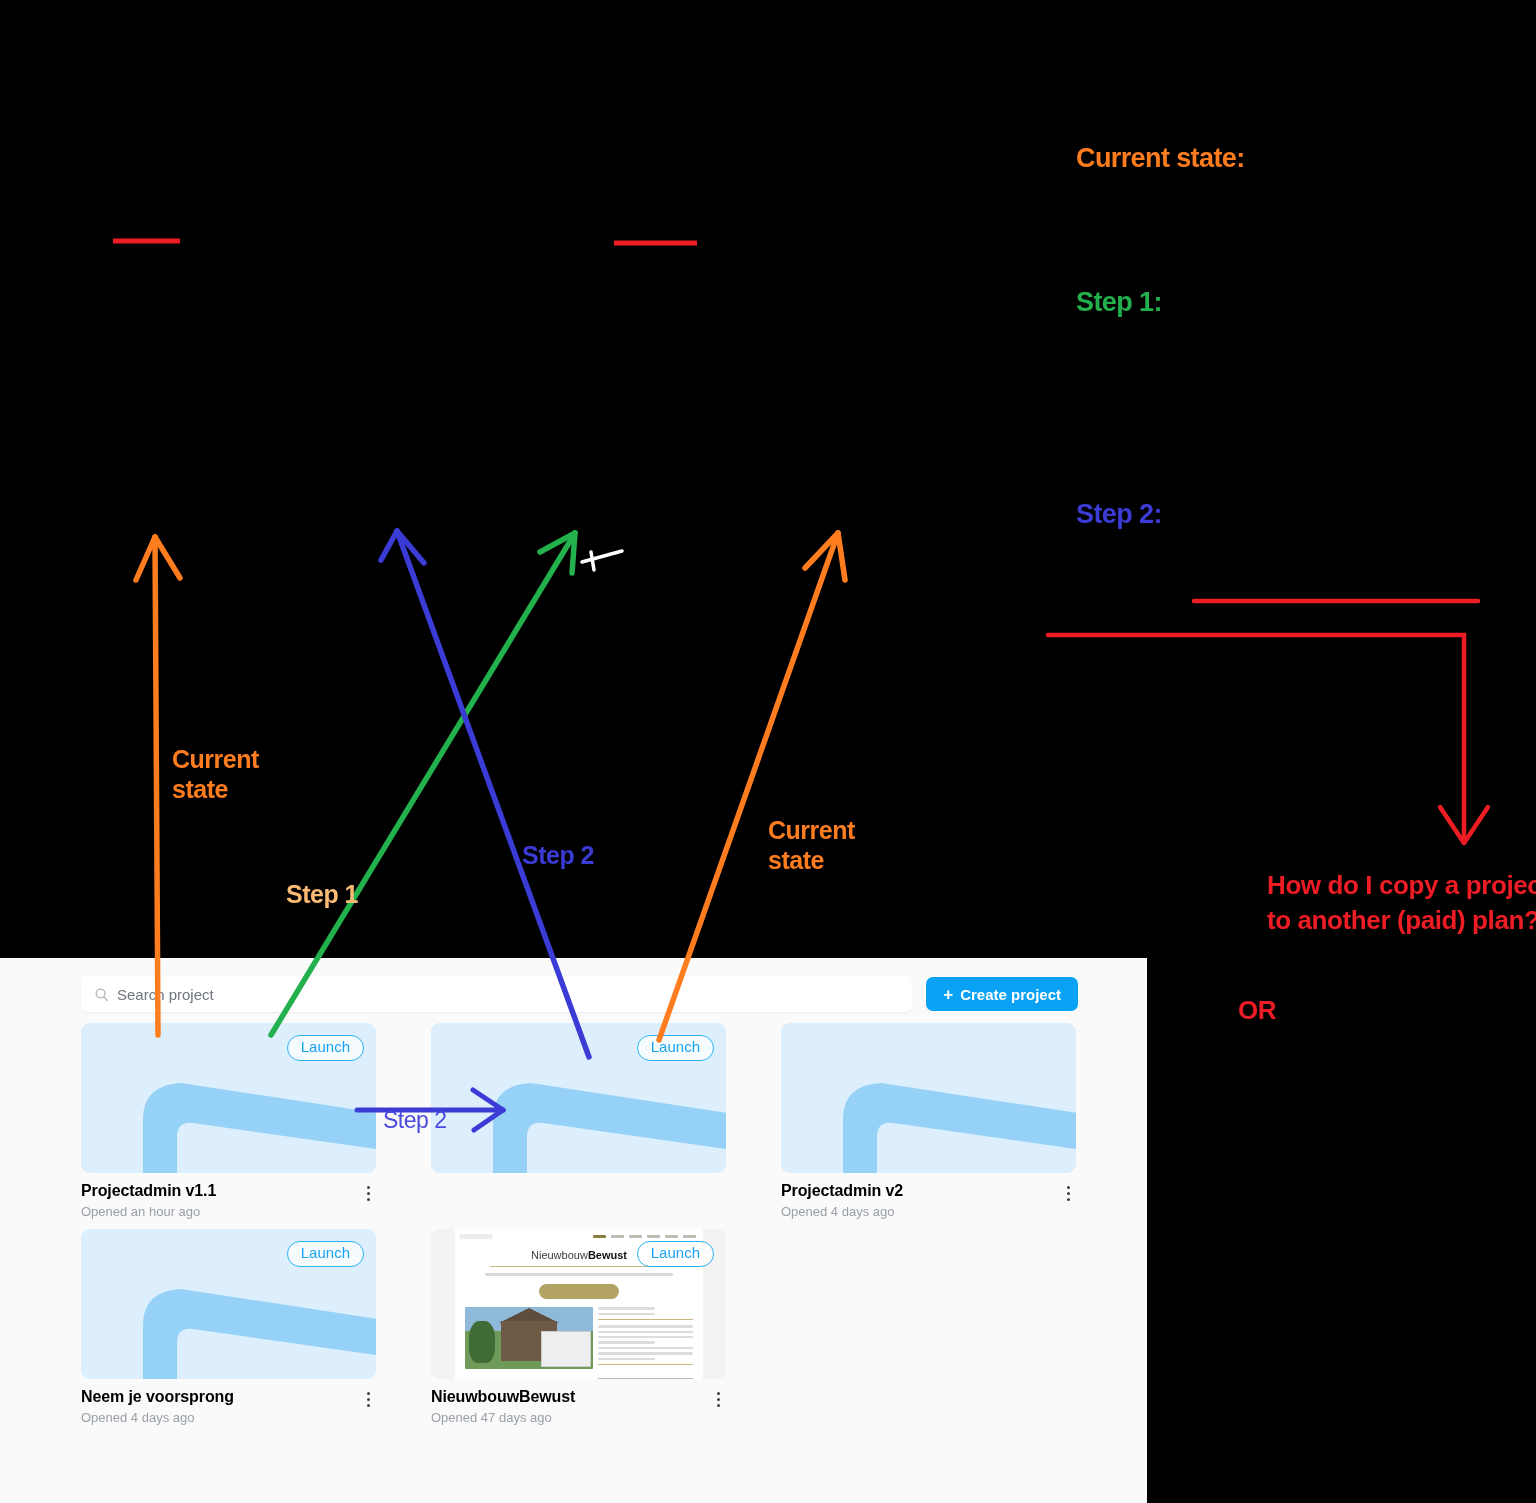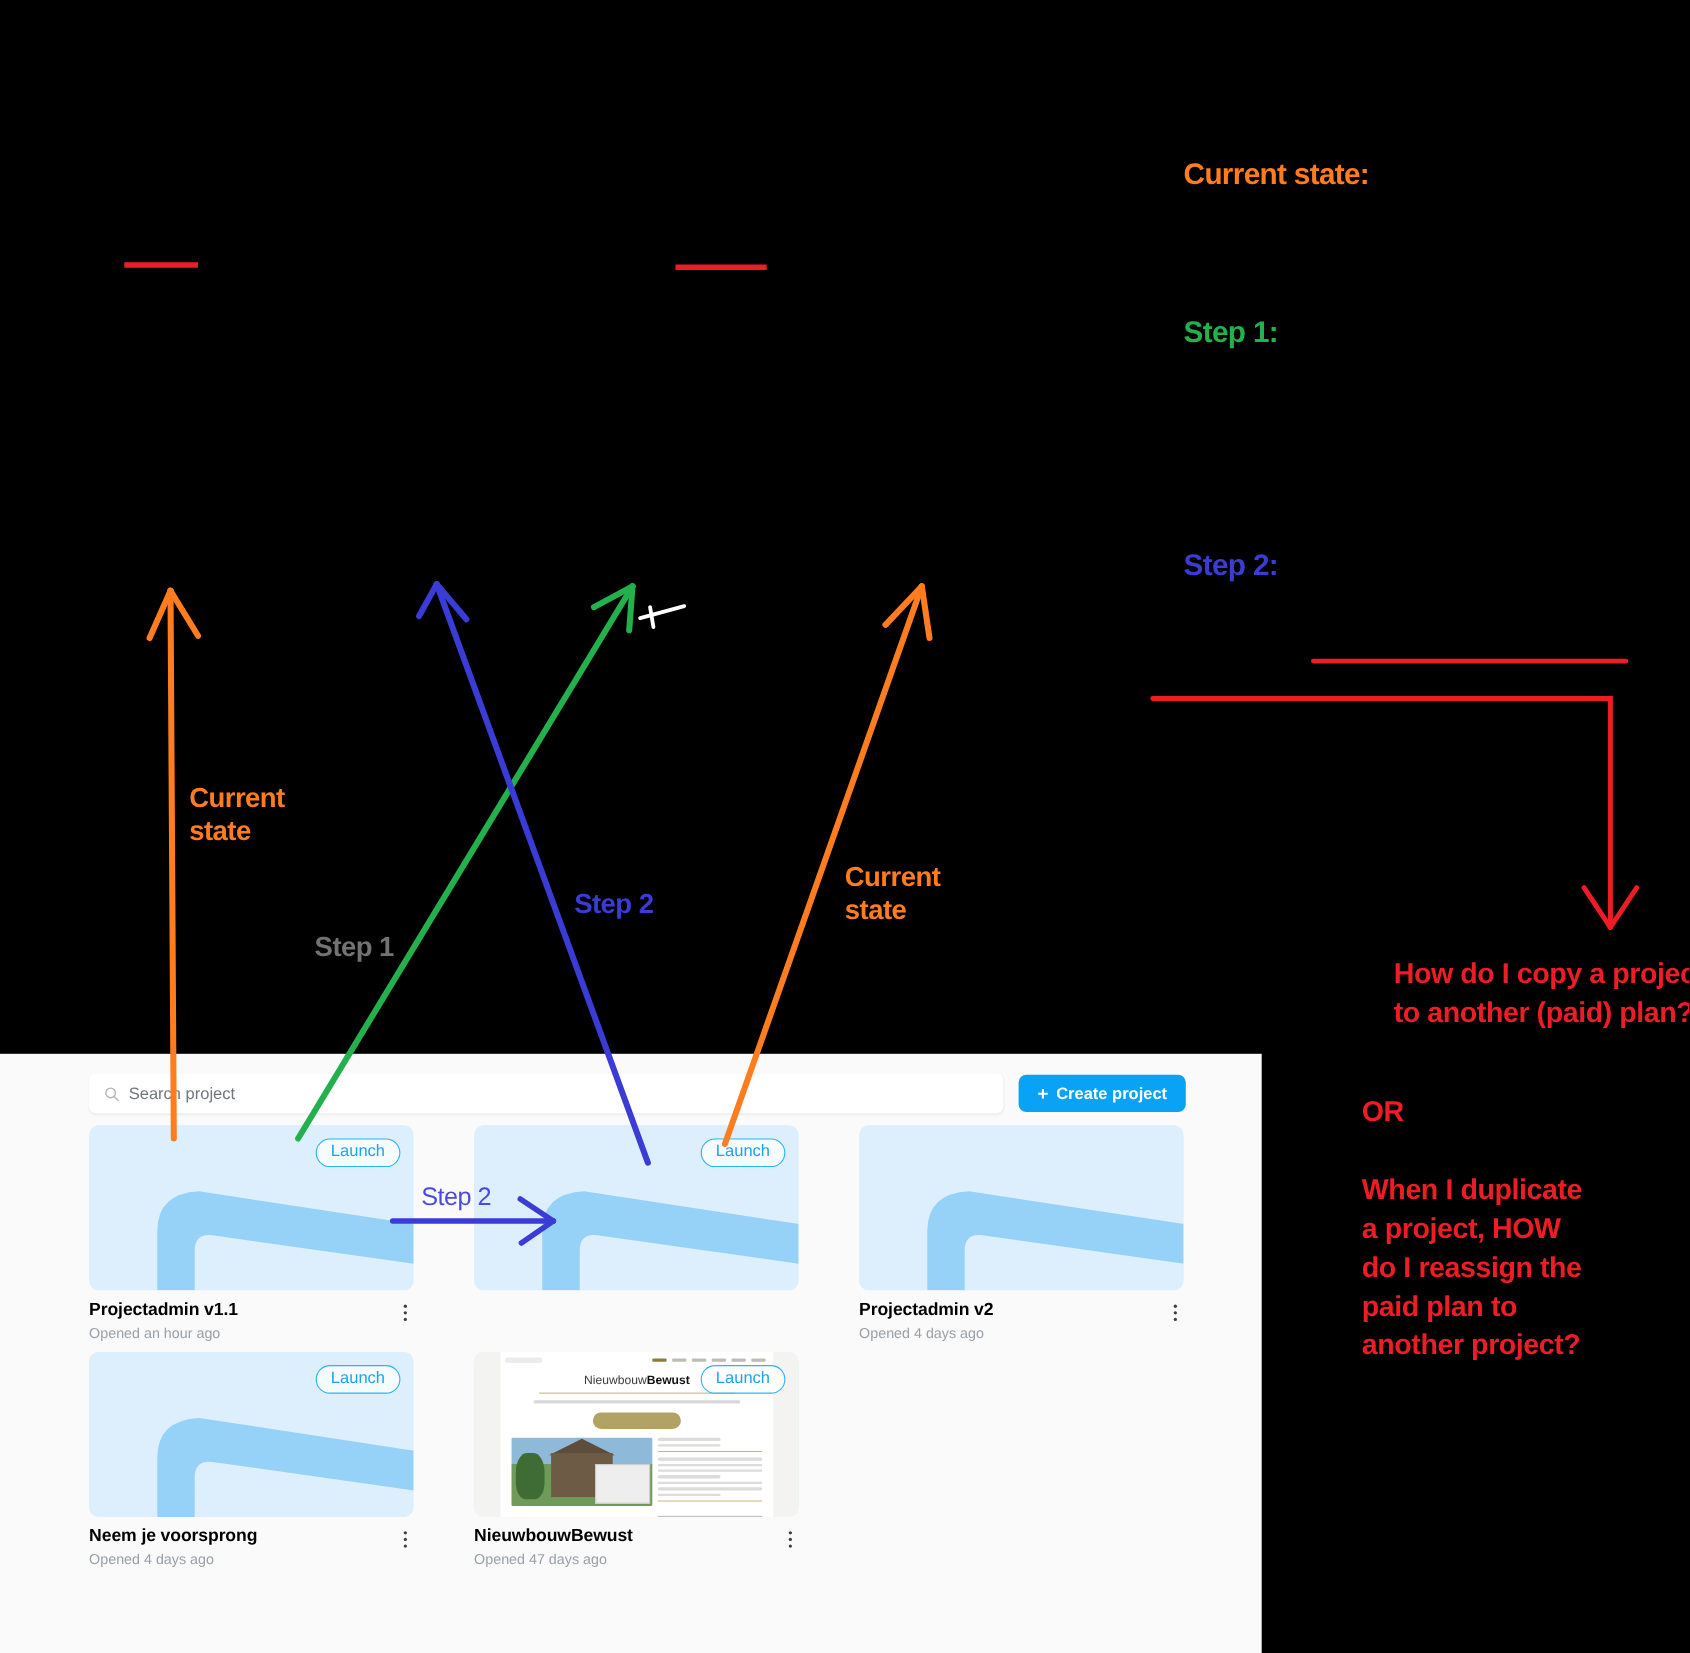--- a/index.html
+++ b/index.html
@@ -25,20 +25,21 @@
     z-index: 30;
   }
 
   .anno-text {
     position: absolute;
     font-family: "Liberation Sans", sans-serif;
     font-weight: bold;
     white-space: pre;
     line-height: 1.18;
     letter-spacing: -0.5px;
+    margin-top: 33px;
   }
 
   
   .legend-item {
     position: absolute;
     font-size: 27px;
     font-weight: bold;
     letter-spacing: -0.6px;
     margin-left: 32px;
   }
@@ -482,28 +483,23 @@
   <div class="legend-item" style="left:1044px; top:143px; color:#ff7d1f;">Current state:</div>
   <div class="legend-item" style="left:1044px; top:287px; color:#22b14c;">Step 1:</div>
   <div class="legend-item" style="left:1044px; top:499px; color:#3b3bd6;">Step 2:</div>
 
   <div class="anno-text" style="left:172px; top:712px; color:#ff7d1f; font-size:25px; white-space:pre-line; z-index:40;">Current
 state</div>
 
   <div class="anno-text" style="left:768px; top:783px; color:#ff7d1f; font-size:25px; white-space:pre-line; z-index:40;">Current
 state</div>
 
-  <div class="anno-text" style="left:286px; top:847px; color:#737373; font-size:25px; z-index:40;">Step 1</div>
+  <div class="anno-text" style="left:286px; top:847px; color:#fdba74; font-size:25px; z-index:40;">Step 1</div>
 
   <div class="anno-text" style="left:522px; top:808px; color:#3b3bd6; font-size:25px; z-index:40;">Step 2</div>
 
   <div class="anno-text" style="left:383px; top:1074px; color:#4a4ae0; font-size:23px; font-weight:normal; z-index:40;">Step 2</div>
 
   <div class="red-block" style="left:1238px; top:868px; width:290px;margin-left:29px;">How do I copy a project
 to another (paid) plan?</div>
   <div class="red-block" style="left:1238px; top:993px;">OR</div>
-  <div class="red-block" style="left:1238px; top:1064px; width:280px;">When I duplicate
-a project, HOW
-do I reassign the
-paid plan to
-another project?</div>
 
 </div>
 
 </body></html>

